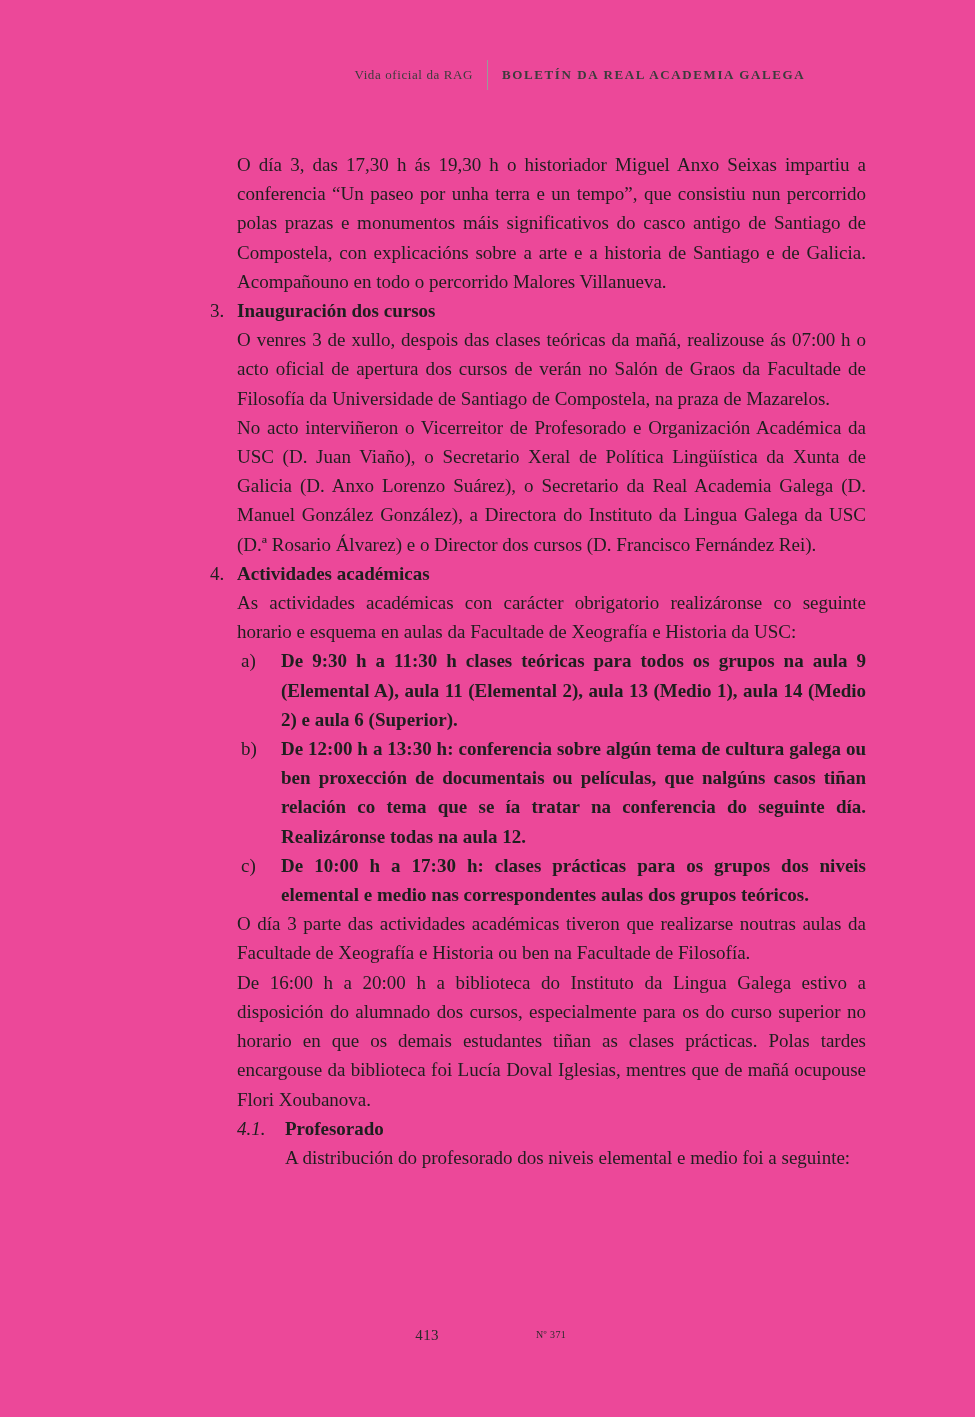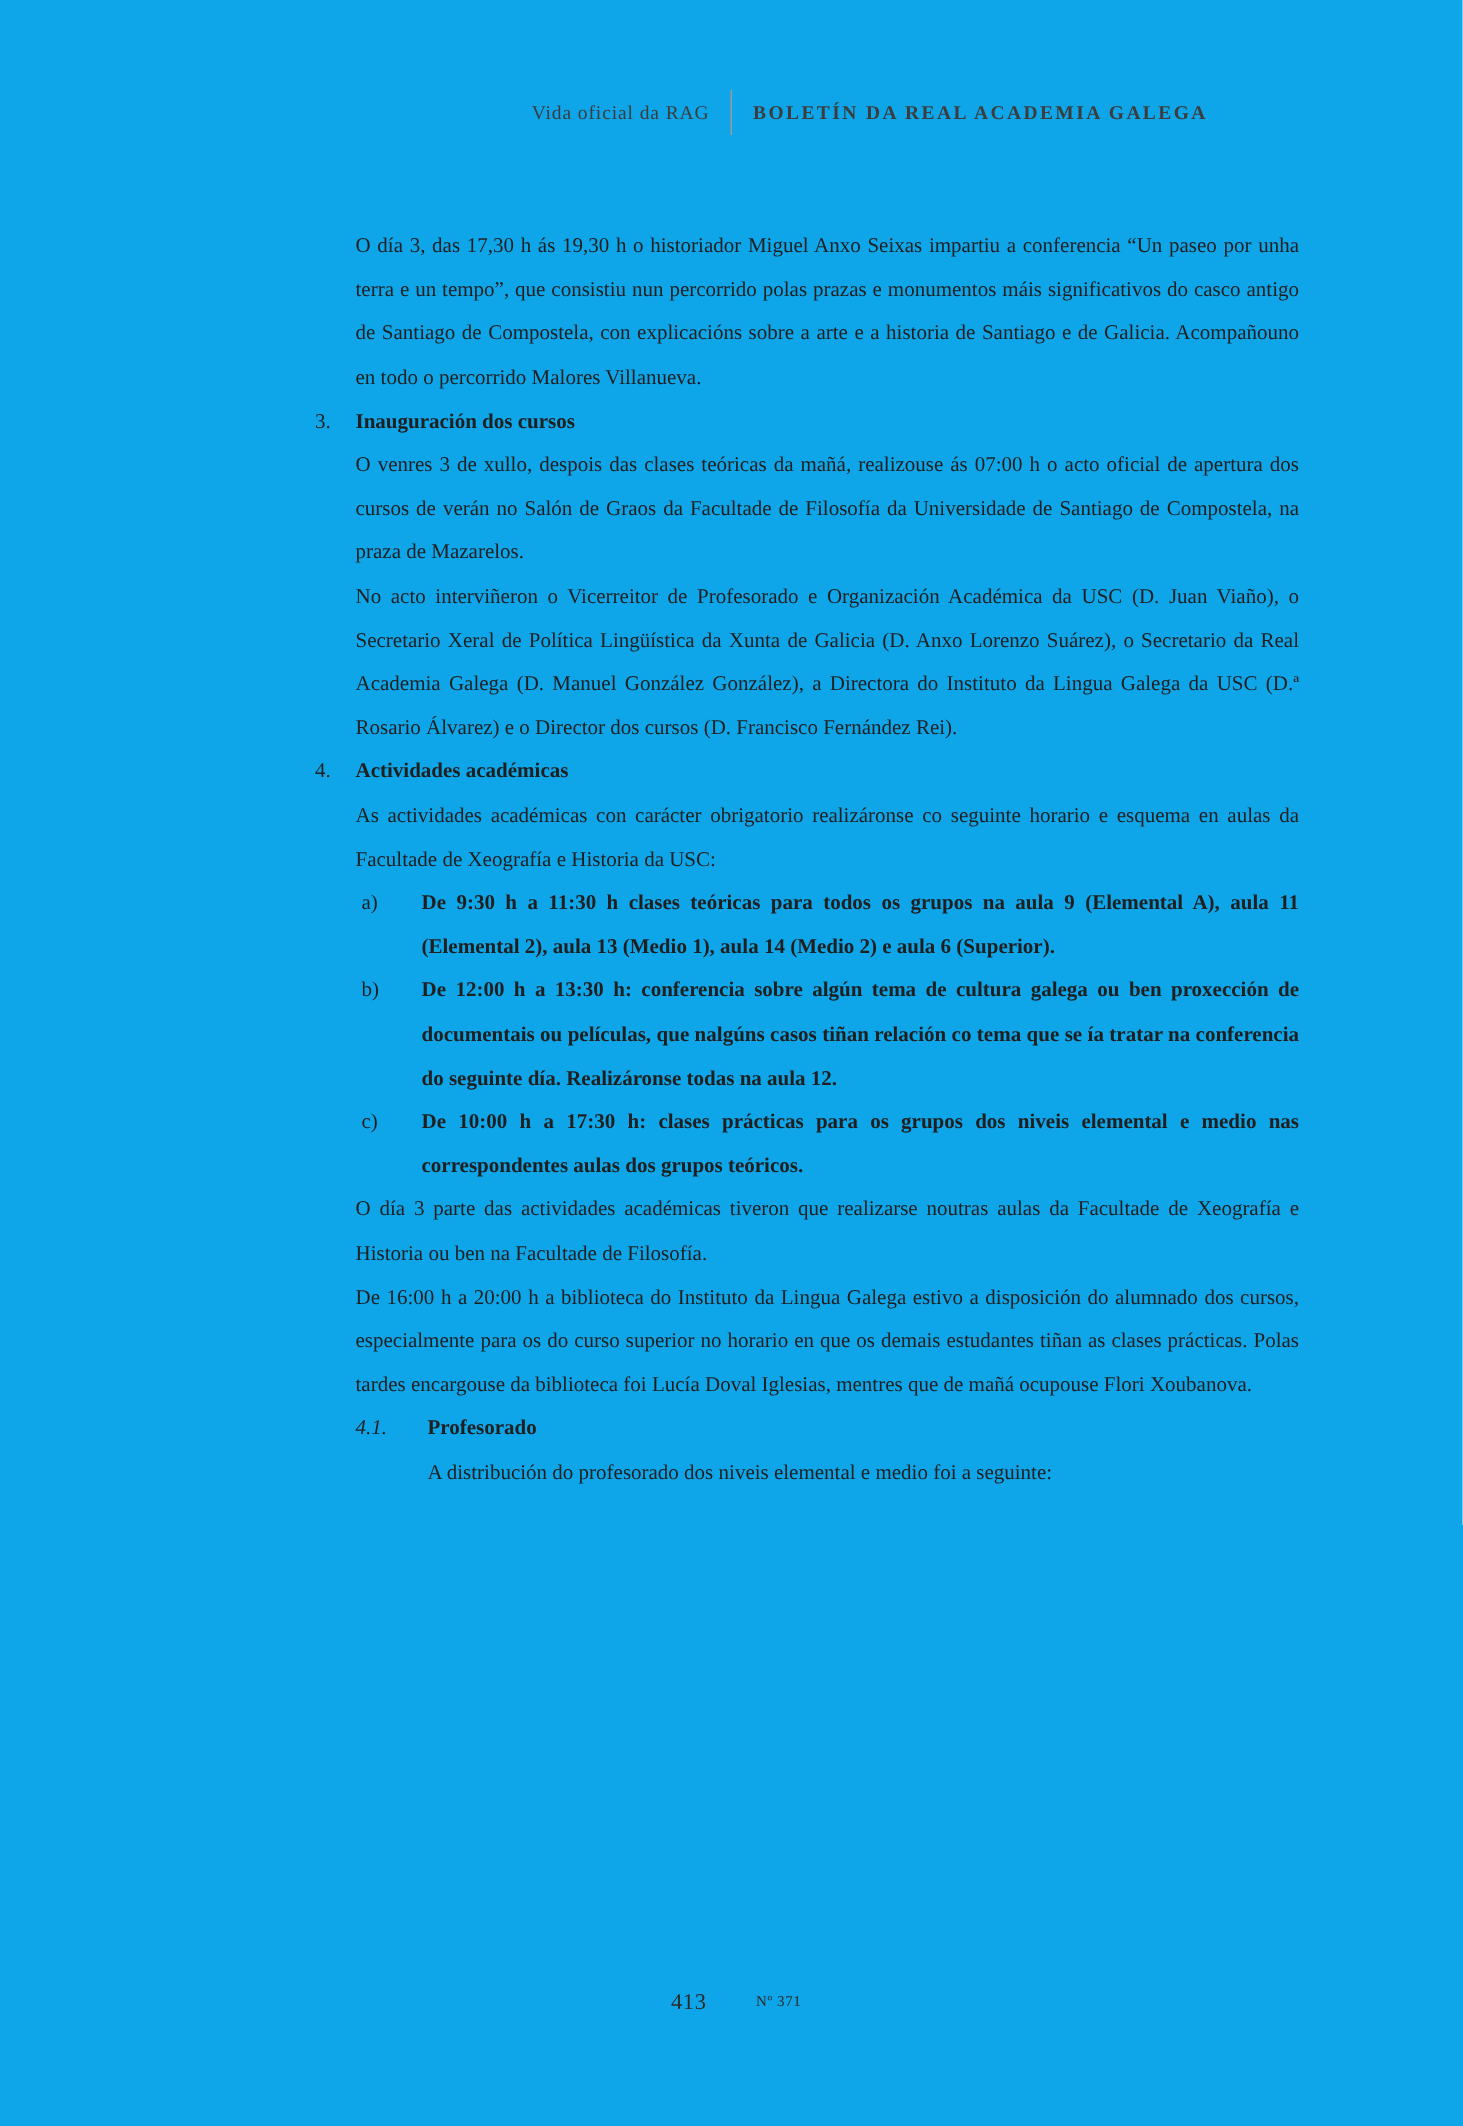--- a/index.html
+++ b/index.html
@@ -2,21 +2,21 @@
 <html lang="gl"><head>
 <meta charset="utf-8">
 <style>
   * { margin: 0; padding: 0; box-sizing: border-box; }
   html, body { background: #e8e8e8; }
   .page {
     position: relative;
     width: 975px;
     height: 1417px;
     margin: 0 auto;
-    background: #0ea5e9;
+    background: #ec4899;
     font-family: "Liberation Serif", "DejaVu Serif", serif;
     color: #1f1f1f;
     overflow: hidden;
   }
 
   
   .header {
     position: absolute;
     top: 60px;
     left: 0;
@@ -48,37 +48,38 @@
     width: 1px;
     background: #9a9a9a;
   }
 
   
   .body-text {
     position: absolute;
     left: 210px;
     top: 150px;
     width: 656px;
-    font-size: 14px;
+    font-size: 19px;
     line-height: 29.2px;
     text-align: justify;
   }
   .block { margin: 0; }
   .block.item { display: flex; }
   .block .marker { flex: 0 0 auto; text-align: left; }
   .block .text { flex: 1 1 auto; text-align: justify; font-weight: bold; }
 
   
   .footer {
     position: absolute;
     top: 1322px;
     left: 0;
     width: 100%;
     display: flex;
     align-items: flex-start;
+    gap: 32px;
   }
   .footer .fleft {
     flex: 1;
     text-align: right;
     padding-right: 16px;
     font-size: 15px;
     letter-spacing: 0.4px;
     line-height: 26px;
     color: #2a2a2a;
   }

